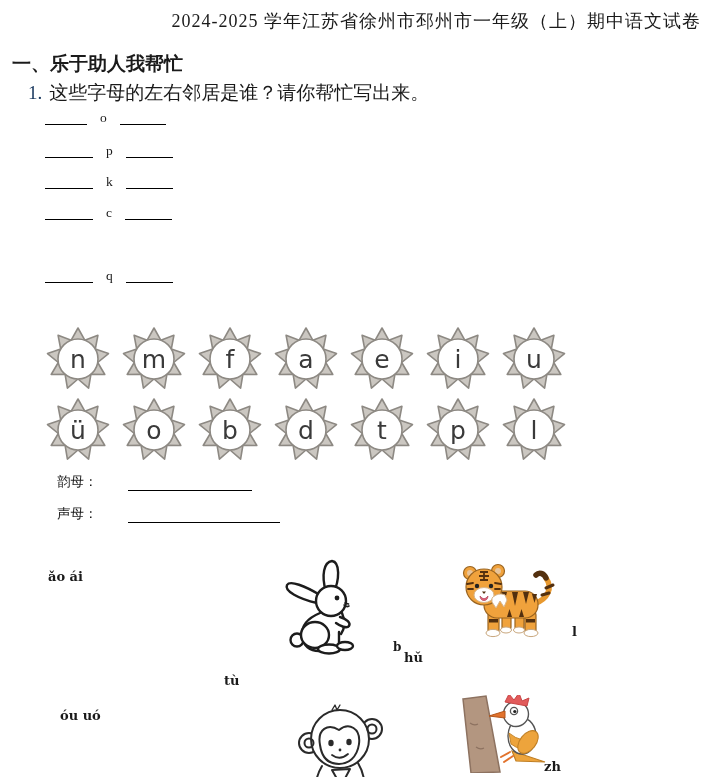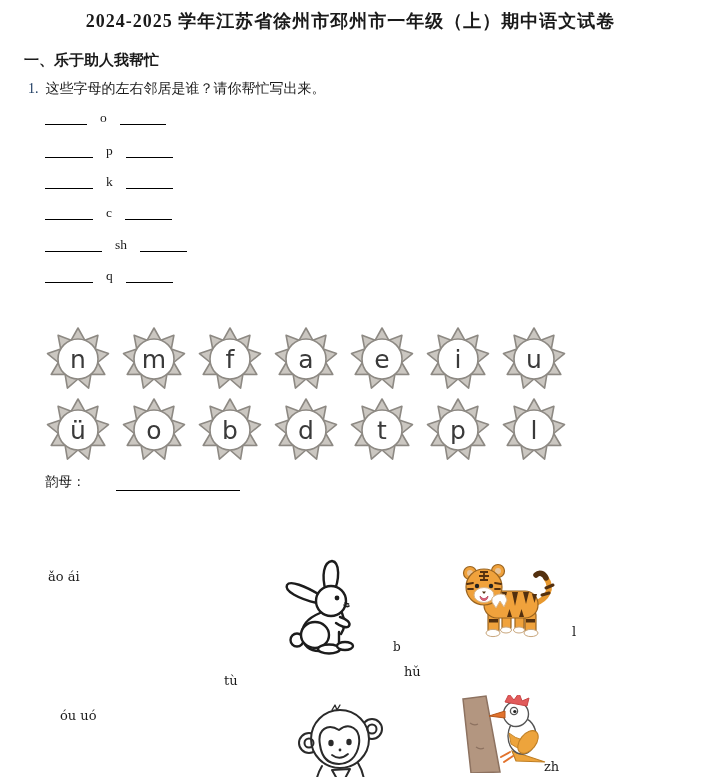--- a/index.html
+++ b/index.html
@@ -1,34 +1,34 @@
 <!DOCTYPE html>
 <html><head>
 <meta charset="utf-8">
 <style>
   html,body{margin:0;padding:0;background:#fff;}
   .page{position:relative;width:701px;height:777px;background:#ffffff;overflow:hidden;
         font-family:"Liberation Serif",serif;color:#1a1a1a;}
-  .title{position:absolute;top:9px;left:0;width:100%;text-align:center;
-         font-size:18px;font-weight:bold;letter-spacing:1px;}
-  .heading{position:absolute;left:24px;top:51px;font-size:15px;font-weight:bold;}
-  .qline{position:absolute;left:28px;font-size:14px;white-space:nowrap;}
+  .title{position:absolute;top:9px;left:0;width:100%;text-align:right;
+         font-size:18px;font-weight:normal;letter-spacing:1px;}
+  .heading{position:absolute;left:12px;top:51px;font-size:19px;font-weight:bold;}
+  .qline{position:absolute;left:28px;font-size:19px;white-space:nowrap;}
   .qnum{color:#17365d;margin-right:7px;}
   .nrow{position:absolute;left:45px;display:flex;align-items:flex-end;height:17px;font-size:13.5px;}
   .blank{display:inline-block;border-bottom:1.3px solid #000;height:15px;}
   .nletter{margin:0 13px;line-height:14px;}
   .sunrow{position:absolute;left:45px;display:flex;gap:10px;}
   .sun{position:relative;width:66px;height:66px;}
   .sun svg{position:absolute;left:0;top:0;width:66px;height:66px;}
   .sunletter{position:absolute;left:0;top:0;width:66px;height:66px;display:flex;
              align-items:center;justify-content:center;
              font-family:"DejaVu Sans",sans-serif;font-size:25px;color:#3a3a3a;}
-  .pline{position:absolute;left:45px;display:flex;align-items:flex-end;font-size:13.5px;height:18px;gap:26px;}
+  .pline{position:absolute;left:57px;display:flex;align-items:flex-end;font-size:13.5px;height:18px;gap:26px;}
   .plabel{margin-right:4px;}
-  .pin{position:absolute;font-size:13px;font-family:"DejaVu Serif",serif;white-space:nowrap;}
+  .pin{position:absolute;font-size:13px;font-family:"DejaVu Serif",serif;white-space:nowrap;font-weight:bold;}
   .illu{position:absolute;}
   .hiddendefs{position:absolute;width:0;height:0;overflow:hidden;}
 </style>
 </head>
 <body>
 
 <svg class="hiddendefs" aria-hidden="true">
   <defs>
     <g id="sunshape">
       <polygon points="33,1 39.8,13.2 52.9,8.3 50.3,22 63.5,26.6 52.7,35.5 59.8,47.5 45.9,47.3 43.6,61.1 33,52 22.4,61.1 20.1,47.3 6.2,47.5 13.3,35.5 2.5,26.6 15.7,22 13.1,8.3 26.2,13.2" fill="#cbc7c1" stroke="#8d8983" stroke-width="1.6" stroke-linejoin="round"></polygon>
@@ -59,25 +59,20 @@
   <div class="nrow" style="top:172px">
     <span class="blank" style="width:48px"></span>
     <span class="nletter">k</span>
     <span class="blank" style="width:47px"></span>
   </div>
   <div class="nrow" style="top:203px">
     <span class="blank" style="width:48px"></span>
     <span class="nletter">c</span>
     <span class="blank" style="width:47px"></span>
   </div>
-  <div class="nrow" style="top:235px">
-    <span class="blank" style="width:57px"></span>
-    <span class="nletter">sh</span>
-    <span class="blank" style="width:47px"></span>
-  </div>
   <div class="nrow" style="top:266px">
     <span class="blank" style="width:48px"></span>
     <span class="nletter">q</span>
     <span class="blank" style="width:47px"></span>
   </div>
 
 
   <div class="sunrow" style="top:326px">
     <div class="sun">
         <svg viewBox="0 0 66 64">
@@ -163,20 +158,24 @@
         <svg viewBox="0 0 66 64">
           <use href="#sunshape"></use>
         </svg>
         <span class="sunletter">l</span>
       </div>
   </div>
 
   <div class="pline" style="top:473px">
     <span class="plabel">韵母：</span>
     <span class="blank" style="width:124px"></span>
+  </div>
+  <div class="pline" style="top:505px">
+    <span class="plabel">声母：</span>
+    <span class="blank" style="width:152px"></span>
   </div>
 
 
   <div class="pin" style="left:48px;top:569px">ǎo ái</div>
 
   <svg class="illu" style="left:274px;top:557px" width="92" height="102" viewBox="0 0 92 102">
     <g fill="#ffffff" stroke="#1c1c1c" stroke-width="2.4" stroke-linecap="round" stroke-linejoin="round">
       <path d="M46,38 C31,29 16,23 13,28 C10,34 25,42 43,46 Z"></path>
       <path d="M52,35 C47,18 50,5 58,4 C66,5 66,23 59,37 Z"></path>
       <circle cx="57" cy="44" r="15"></circle>
@@ -232,21 +231,21 @@
     <circle cx="19" cy="24" r="2.2" fill="#222222"></circle>
       <circle cx="33" cy="24" r="2.2" fill="#222222"></circle>
     <ellipse cx="26" cy="33" rx="10" ry="7.5" fill="#ffffff" stroke="#d9b68c" stroke-width="1"></ellipse>
     <path d="M24,29.5 h4 l-2,2.6 z" fill="#53300f"></path>
     <path d="M22,34 q4,5.5 8,0 q-0.5,4.5 -4,4.5 q-3.5,0 -4,-4.5 z" fill="#e8617a" stroke="#b24a5e" stroke-width="0.8"></path>
     <path d="M34,40 l4,6 l4,-7 l4,6 l3,-7 l-2,-5 c-4,-2 -9,-1 -13,3 z" fill="#ffffff" stroke="#d9b68c" stroke-width="1"></path>
   </svg>
 
   <div class="pin" style="left:572px;top:624px">l</div>
   <div class="pin" style="left:393px;top:640px;font-size:12px">b</div>
-  <div class="pin" style="left:404px;top:664px">hǔ</div>
+  <div class="pin" style="left:404px;top:650px">hǔ</div>
   <div class="pin" style="left:224px;top:673px">tù</div>
   <div class="pin" style="left:60px;top:708px">óu uó</div>
 
   <svg class="illu" style="left:282px;top:702px" width="116" height="100" viewBox="0 0 116 100">
     <g fill="#ffffff" stroke="#2a2a2a" stroke-width="2" stroke-linecap="round" stroke-linejoin="round">
       <path d="M50,8 l3,-5 l2,5 l3,-5" fill="none" stroke-width="1.3"></path>
       <circle cx="27" cy="41" r="10"></circle>
       <circle cx="90" cy="27" r="10"></circle>
       <circle cx="58" cy="37" r="29"></circle>
       <circle cx="27" cy="41" r="4.5" fill="none"></circle>

